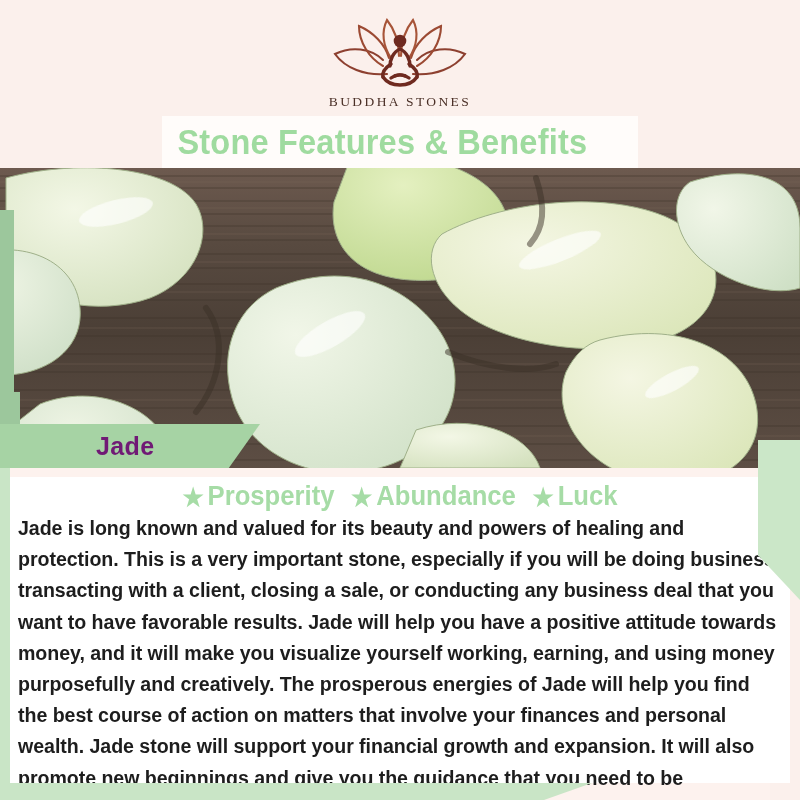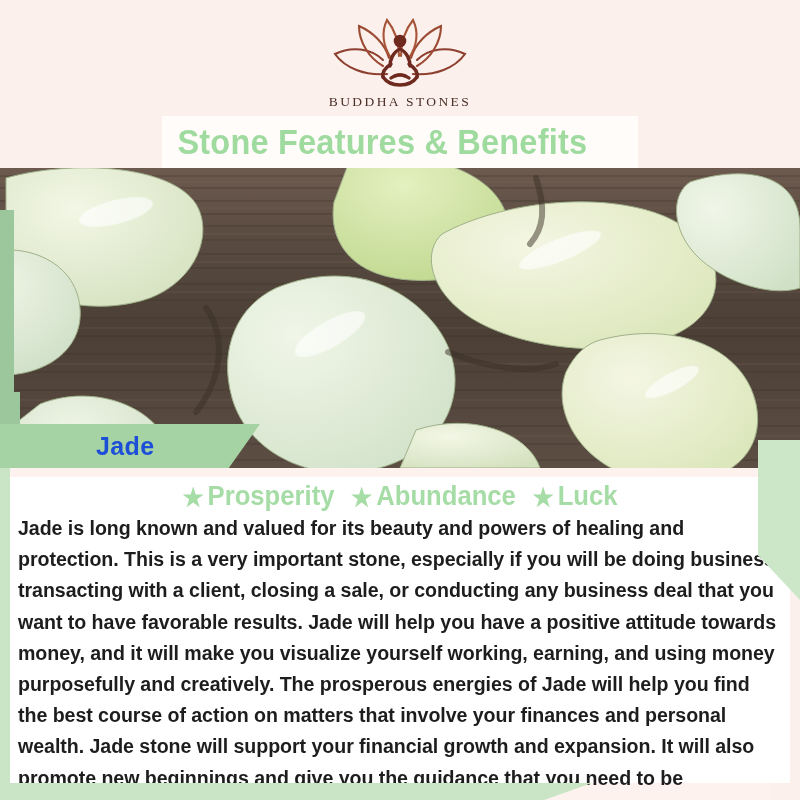--- a/index.html
+++ b/index.html
@@ -107,21 +107,21 @@
     position: absolute;
     left: 0; top: 424px;
     width: 260px; height: 44px;
     background: #a6d3a4;
     clip-path: polygon(0 0, 100% 0, 88% 100%, 0 100%);
     display: flex;
     align-items: center;
   }
   #jade-label {
     margin-left: 96px;
-    color: #1d4ed8;
+    color: #701a75;
     font-weight: bold;
     font-size: 25px;
     letter-spacing: 0.4px;
   }
 
   
   #content {
     position: absolute;
     left: 0; top: 468px;
     width: 770px; height: 332px;

